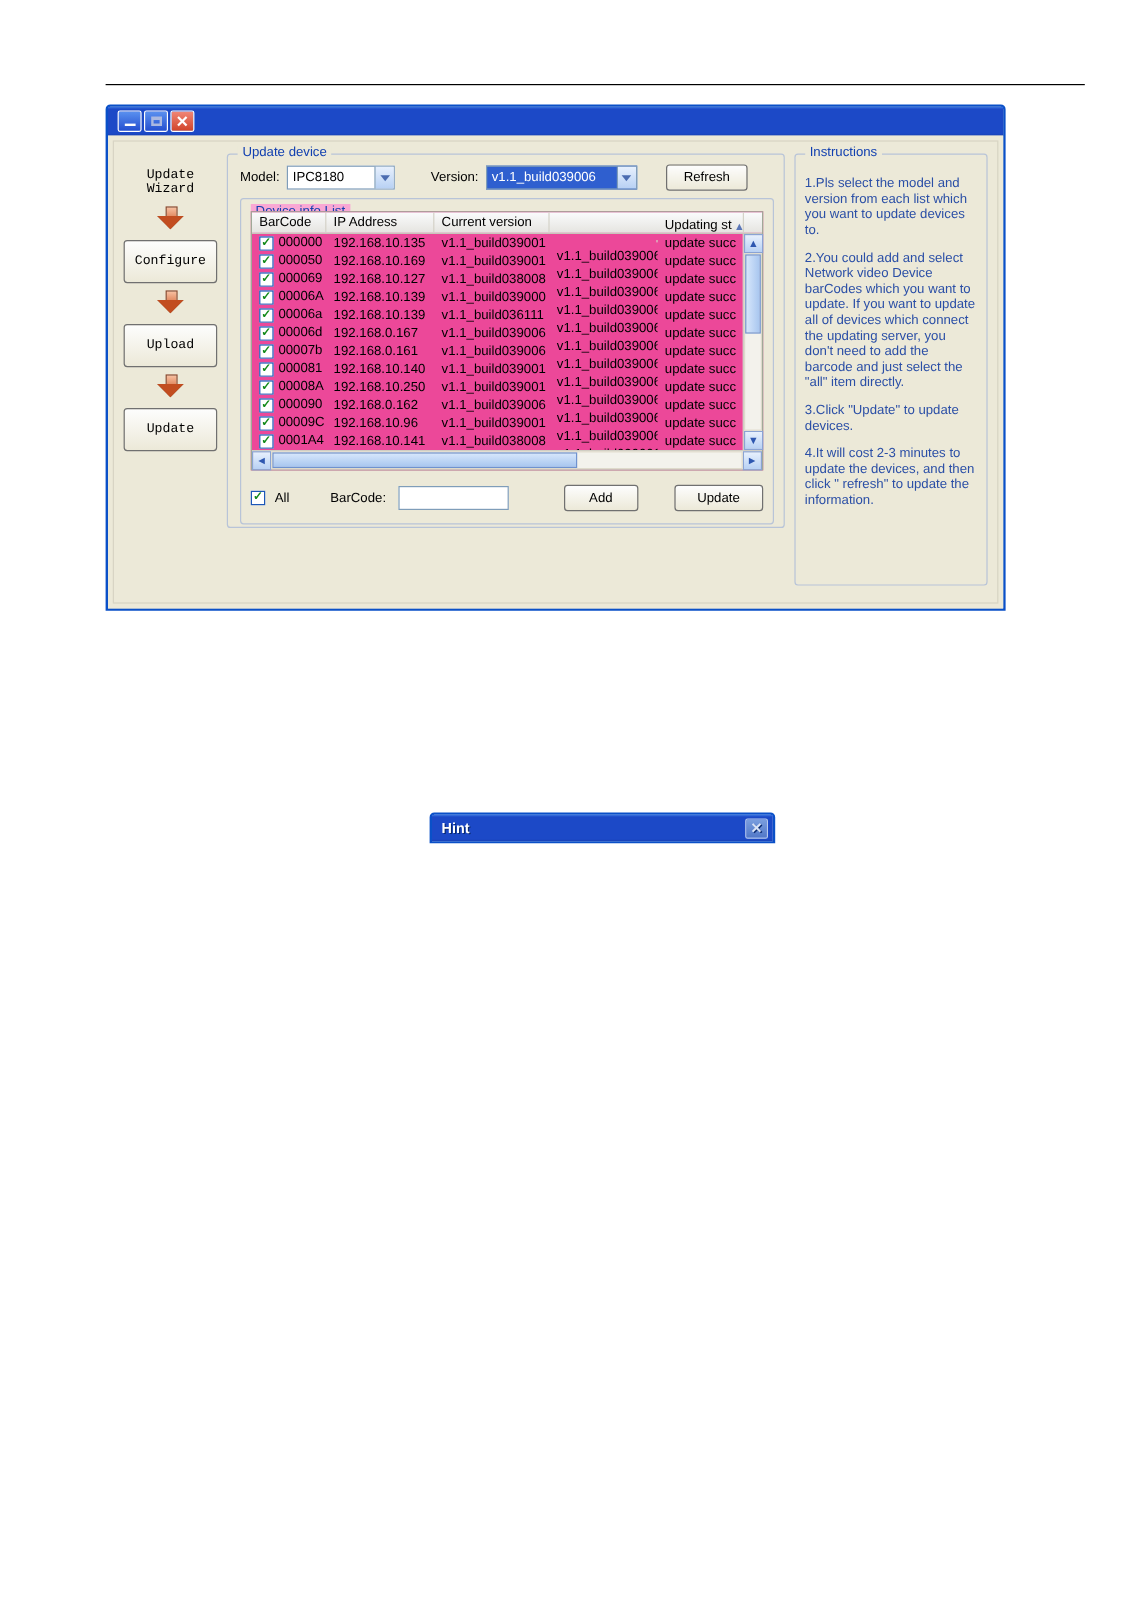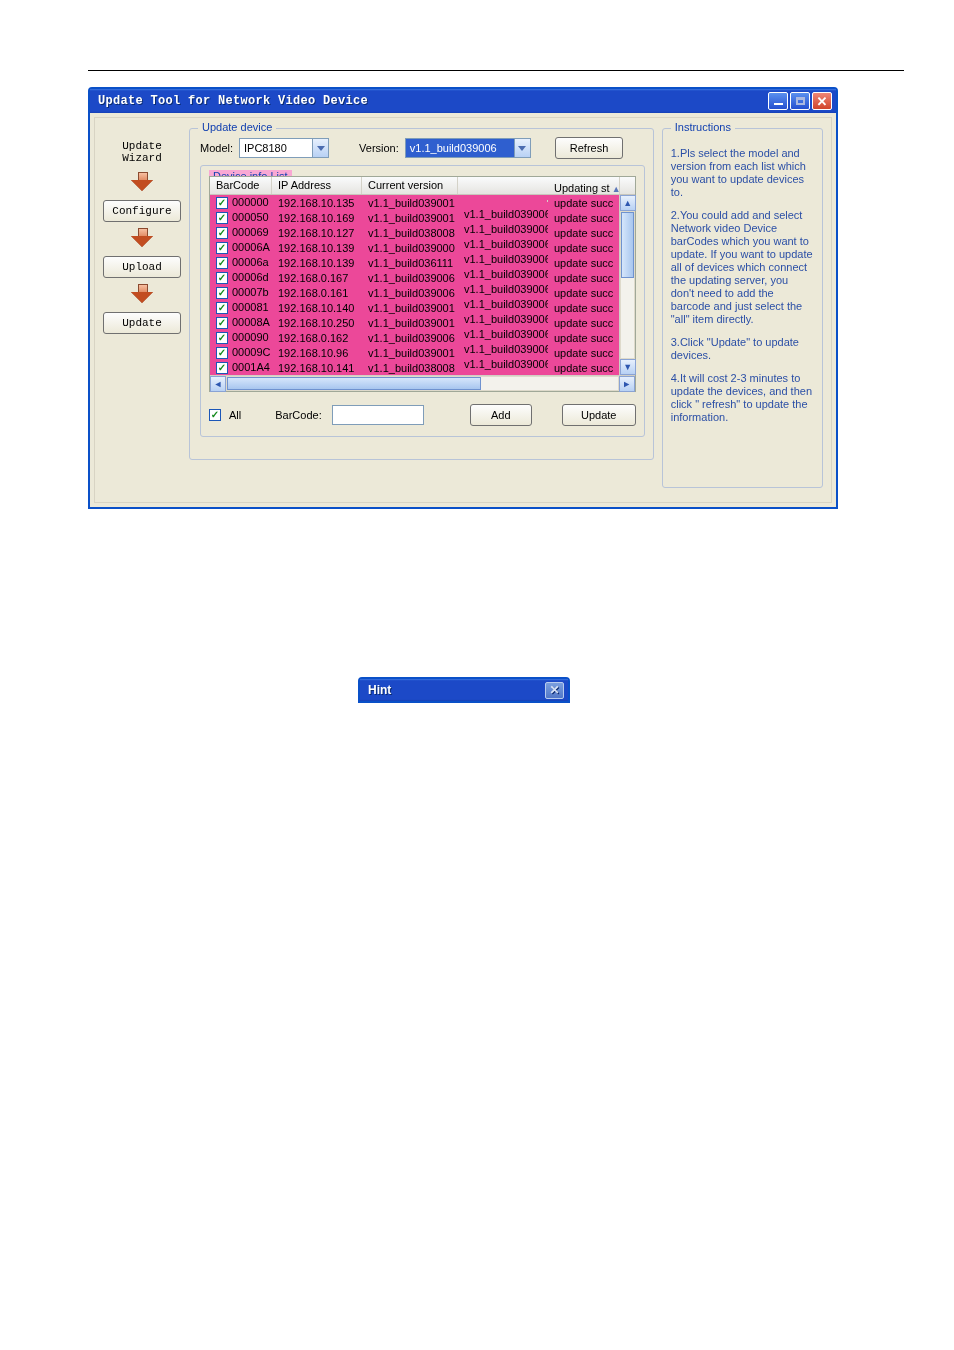--- a/index.html
+++ b/index.html
@@ -95,42 +95,42 @@
     border: 1px solid #8b4a2f;
   }
   .arrow-down::after {
     content: ""; position: absolute; left: 0; top: 8px;
     border-left: 11px solid transparent;
     border-right: 11px solid transparent;
     border-top: 11px solid #c24d20;
     filter: drop-shadow(0 0 0 #8b4a2f);
   }
   .step-btn {
-    width: 78px; height: 22px;
+    width: 78px; height: 36px;
     border: 1px solid #707070;
     border-radius: 3px;
     background: linear-gradient(to bottom,#fdfdfd,#ece9d8);
     font-family: "Courier New", monospace;
     font-size: 11px;
     display: flex; align-items: center; justify-content: center;
     cursor: default;
     margin-bottom: 4px;
     text-align: right;
   }
 
   
   .center { flex: 1; }
   .groupbox {
     border: 1px solid #b8c4d8;
     border-radius: 3px;
     position: relative;
     padding: 14px 10px 10px 10px;
     margin-bottom: 6px;
   }
-  .groupbox.small { padding: 8px 8px 22px 10px; }
+  .groupbox.small { padding: 8px 8px 2px 10px; }
   .groupbox .legend {
     position: absolute; top: -8px; left: 8px;
     background: #ece9d8;
     padding: 0 4px;
     color: #1240b0;
     font-size: 11px;
   }
   .row {
     display: flex; align-items: center; gap: 6px;
     margin-bottom: 6px;
@@ -282,21 +282,21 @@
     color:#1240b0; font-size:11px;
   }
   .instr-p {
     color:#2b4fa6; font-size:11px;
     margin: 4px 0 10px 0;
     line-height: 13px;
   }
 
   
   .hint-dialog {
-    width: 212px;
+    width: 288px;
     margin: 168px 0 0 358px;
     border: 2px solid #0a50c8;
     border-radius: 4px 4px 0 0;
     background: #e5e5e5;
   }
   .hint-titlebar {
     height: 22px;
     background: linear-gradient(to bottom, #3b77e3 0%, #1c49c7 8%, #1c49c7 92%, #1640b5 100%);
     display:flex; align-items:center; padding:0 4px 0 8px;
     color:#fff; font-weight:bold; font-size:12px;
@@ -326,21 +326,20 @@
   }
   .ul { text-decoration: underline; }
 </style>
 </head>
 <body>
 
 <hr class="page-hr">
 
 <div class="outer-window">
   <div class="titlebar">
-    <span class="title">Update Tool for Network Video Device</span>
     <div class="win-btns">
       <div class="win-btn">
           <span class="min-glyph"></span>
         </div>
       <div class="win-btn">
           <span class="max-glyph"></span>
         </div>
       <div class="win-btn close">
           <span class="x-glyph">✕</span>
         </div>

